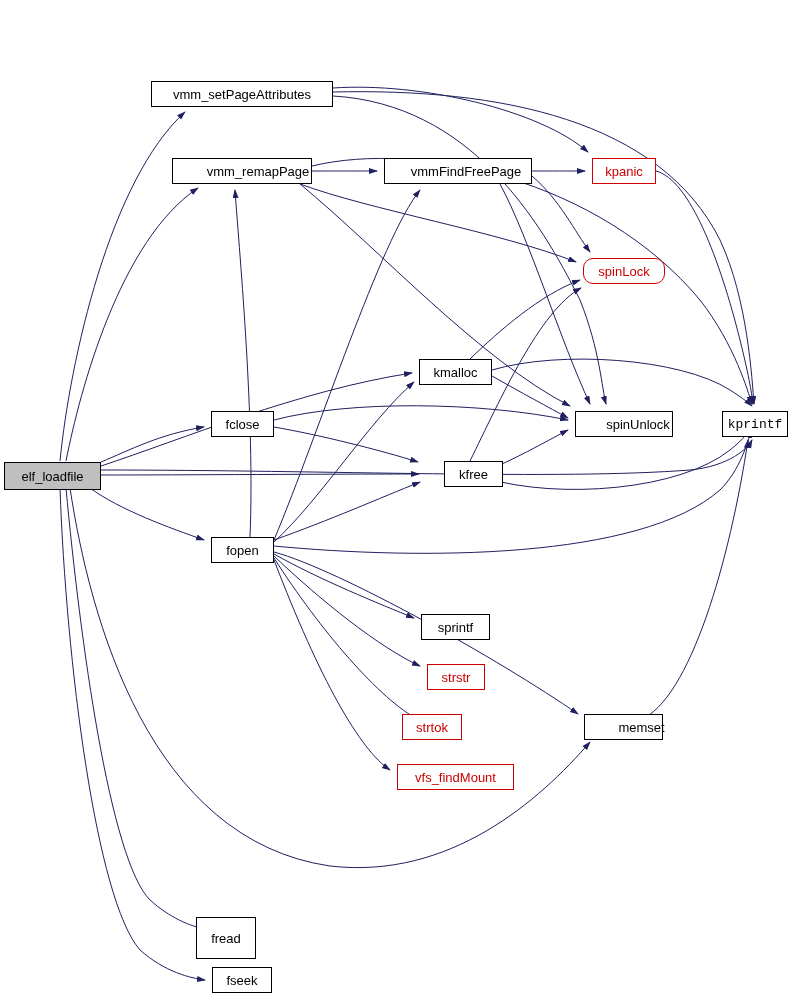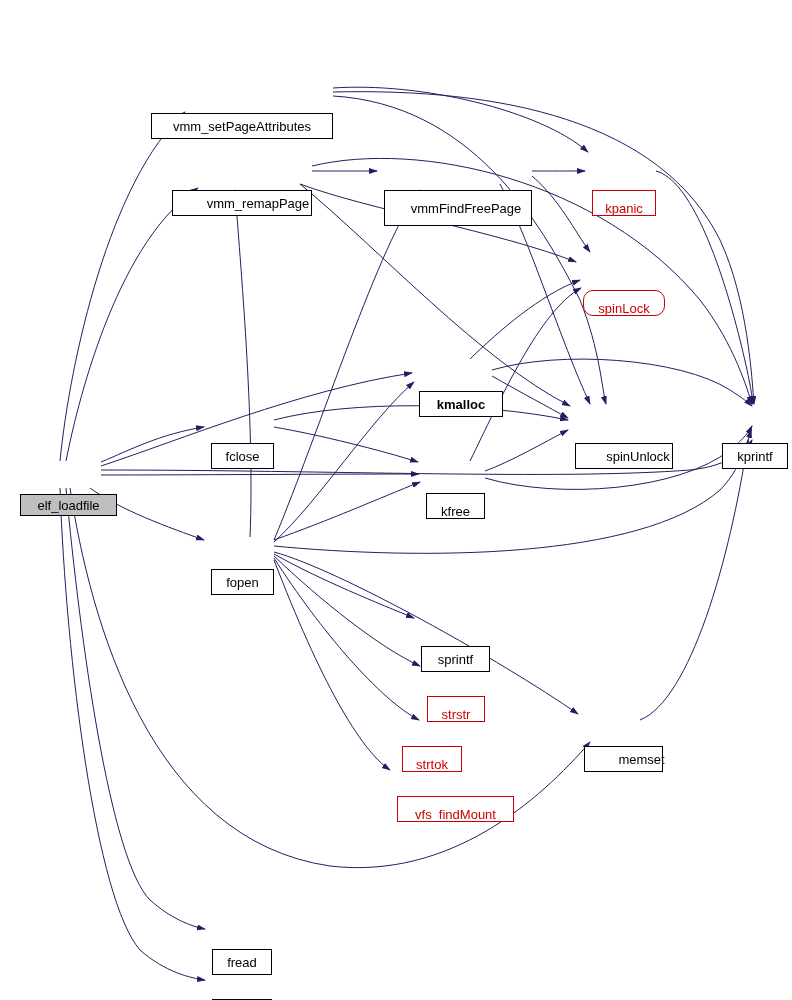--- a/index.html
+++ b/index.html
@@ -27,26 +27,24 @@
     box-sizing: border-box;
     border: 1px solid #000000;
     background: #ffffff;
     color: #000000;
     font-size: 13px;
     line-height: 1;
     display: flex;
     align-items: center;
     justify-content: center;
     white-space: nowrap;
-    margin-top: 32px;
   }
   .node.red {
     border-color: #cc0000;
     color: #cc0000;
-    align-items: flex-end;
   }
   .node.current {
     background: #bfbfbf;
     border-color: #000000;
     color: #000000;
   }
 </style>
 </head>
 <body>
 
@@ -105,71 +103,71 @@
       <path d="M274,556 C320,600 380,648 420,666"></path>
       <path d="M274,558 C320,630 380,700 419,720"></path>
       <path d="M274,560 C320,680 360,750 390,770"></path>
       <path d="M274,552 C340,570 500,660 578,714"></path>
       <path d="M274,546 C420,560 640,560 720,490 C740,470 748,442 751,430"></path>
 
       <path d="M640,720 C690,700 730,560 748,440"></path>
     </g>
   </svg>
 
-  <div class="node current" style="left:20px; top:462px; width:97px; height:22px;">
+  <div class="node current" style="left:4px; top:462px; width:97px; height:28px;">
       <span>elf_loadfile</span>
     </div>
   <div class="node" style="left:151px; top:81px; width:182px; height:26px;">
       <span>vmm_setPageAttributes</span>
     </div>
   <div class="node" style="left:172px; top:158px; width:140px; height:26px;padding-left:32px;">
       <span>vmm_remapPage</span>
     </div>
-  <div class="node" style="left:384px; top:158px; width:148px; height:36px;padding-left:16px;">
+  <div class="node" style="left:384px; top:158px; width:148px; height:26px;padding-left:16px;">
       <span>vmmFindFreePage</span>
     </div>
   <div class="node red" style="left:592px; top:158px; width:64px; height:26px;">
       <span>kpanic</span>
     </div>
   <div class="node red" style="left:583px; top:258px; width:82px; height:26px;border-radius:10px;">
       <span>spinLock</span>
     </div>
-  <div class="node" style="left:419px; top:359px; width:84px; height:26px;font-weight:bold;">
+  <div class="node" style="left:419px; top:359px; width:73px; height:26px;">
       <span>kmalloc</span>
     </div>
   <div class="node" style="left:211px; top:411px; width:63px; height:26px;">
       <span>fclose</span>
     </div>
   <div class="node" style="left:575px; top:411px; width:98px; height:26px;padding-left:28px;">
       <span>spinUnlock</span>
     </div>
-  <div class="node" style="left:722px; top:411px; width:66px; height:26px;">
+  <div class="node" style="left:722px; top:411px; width:66px; height:26px;font-family:Liberation Mono, monospace;">
       <span>kprintf</span>
     </div>
-  <div class="node" style="left:426px; top:461px; width:59px; height:26px;align-items:flex-end;">
+  <div class="node" style="left:444px; top:461px; width:59px; height:26px;">
       <span>kfree</span>
     </div>
   <div class="node" style="left:211px; top:537px; width:63px; height:26px;">
       <span>fopen</span>
     </div>
   <div class="node" style="left:421px; top:614px; width:69px; height:26px;">
       <span>sprintf</span>
     </div>
   <div class="node red" style="left:427px; top:664px; width:58px; height:26px;">
       <span>strstr</span>
     </div>
   <div class="node red" style="left:402px; top:714px; width:60px; height:26px;">
       <span>strtok</span>
     </div>
   <div class="node" style="left:584px; top:714px; width:79px; height:26px;padding-left:36px;">
       <span>memset</span>
     </div>
   <div class="node red" style="left:397px; top:764px; width:117px; height:26px;">
       <span>vfs_findMount</span>
     </div>
-  <div class="node" style="left:212px; top:917px; width:60px; height:26px;">
+  <div class="node" style="left:196px; top:917px; width:60px; height:42px;">
       <span>fread</span>
     </div>
   <div class="node" style="left:212px; top:967px; width:60px; height:26px;">
       <span>fseek</span>
     </div>
 
 </div>
 
 </body></html>

